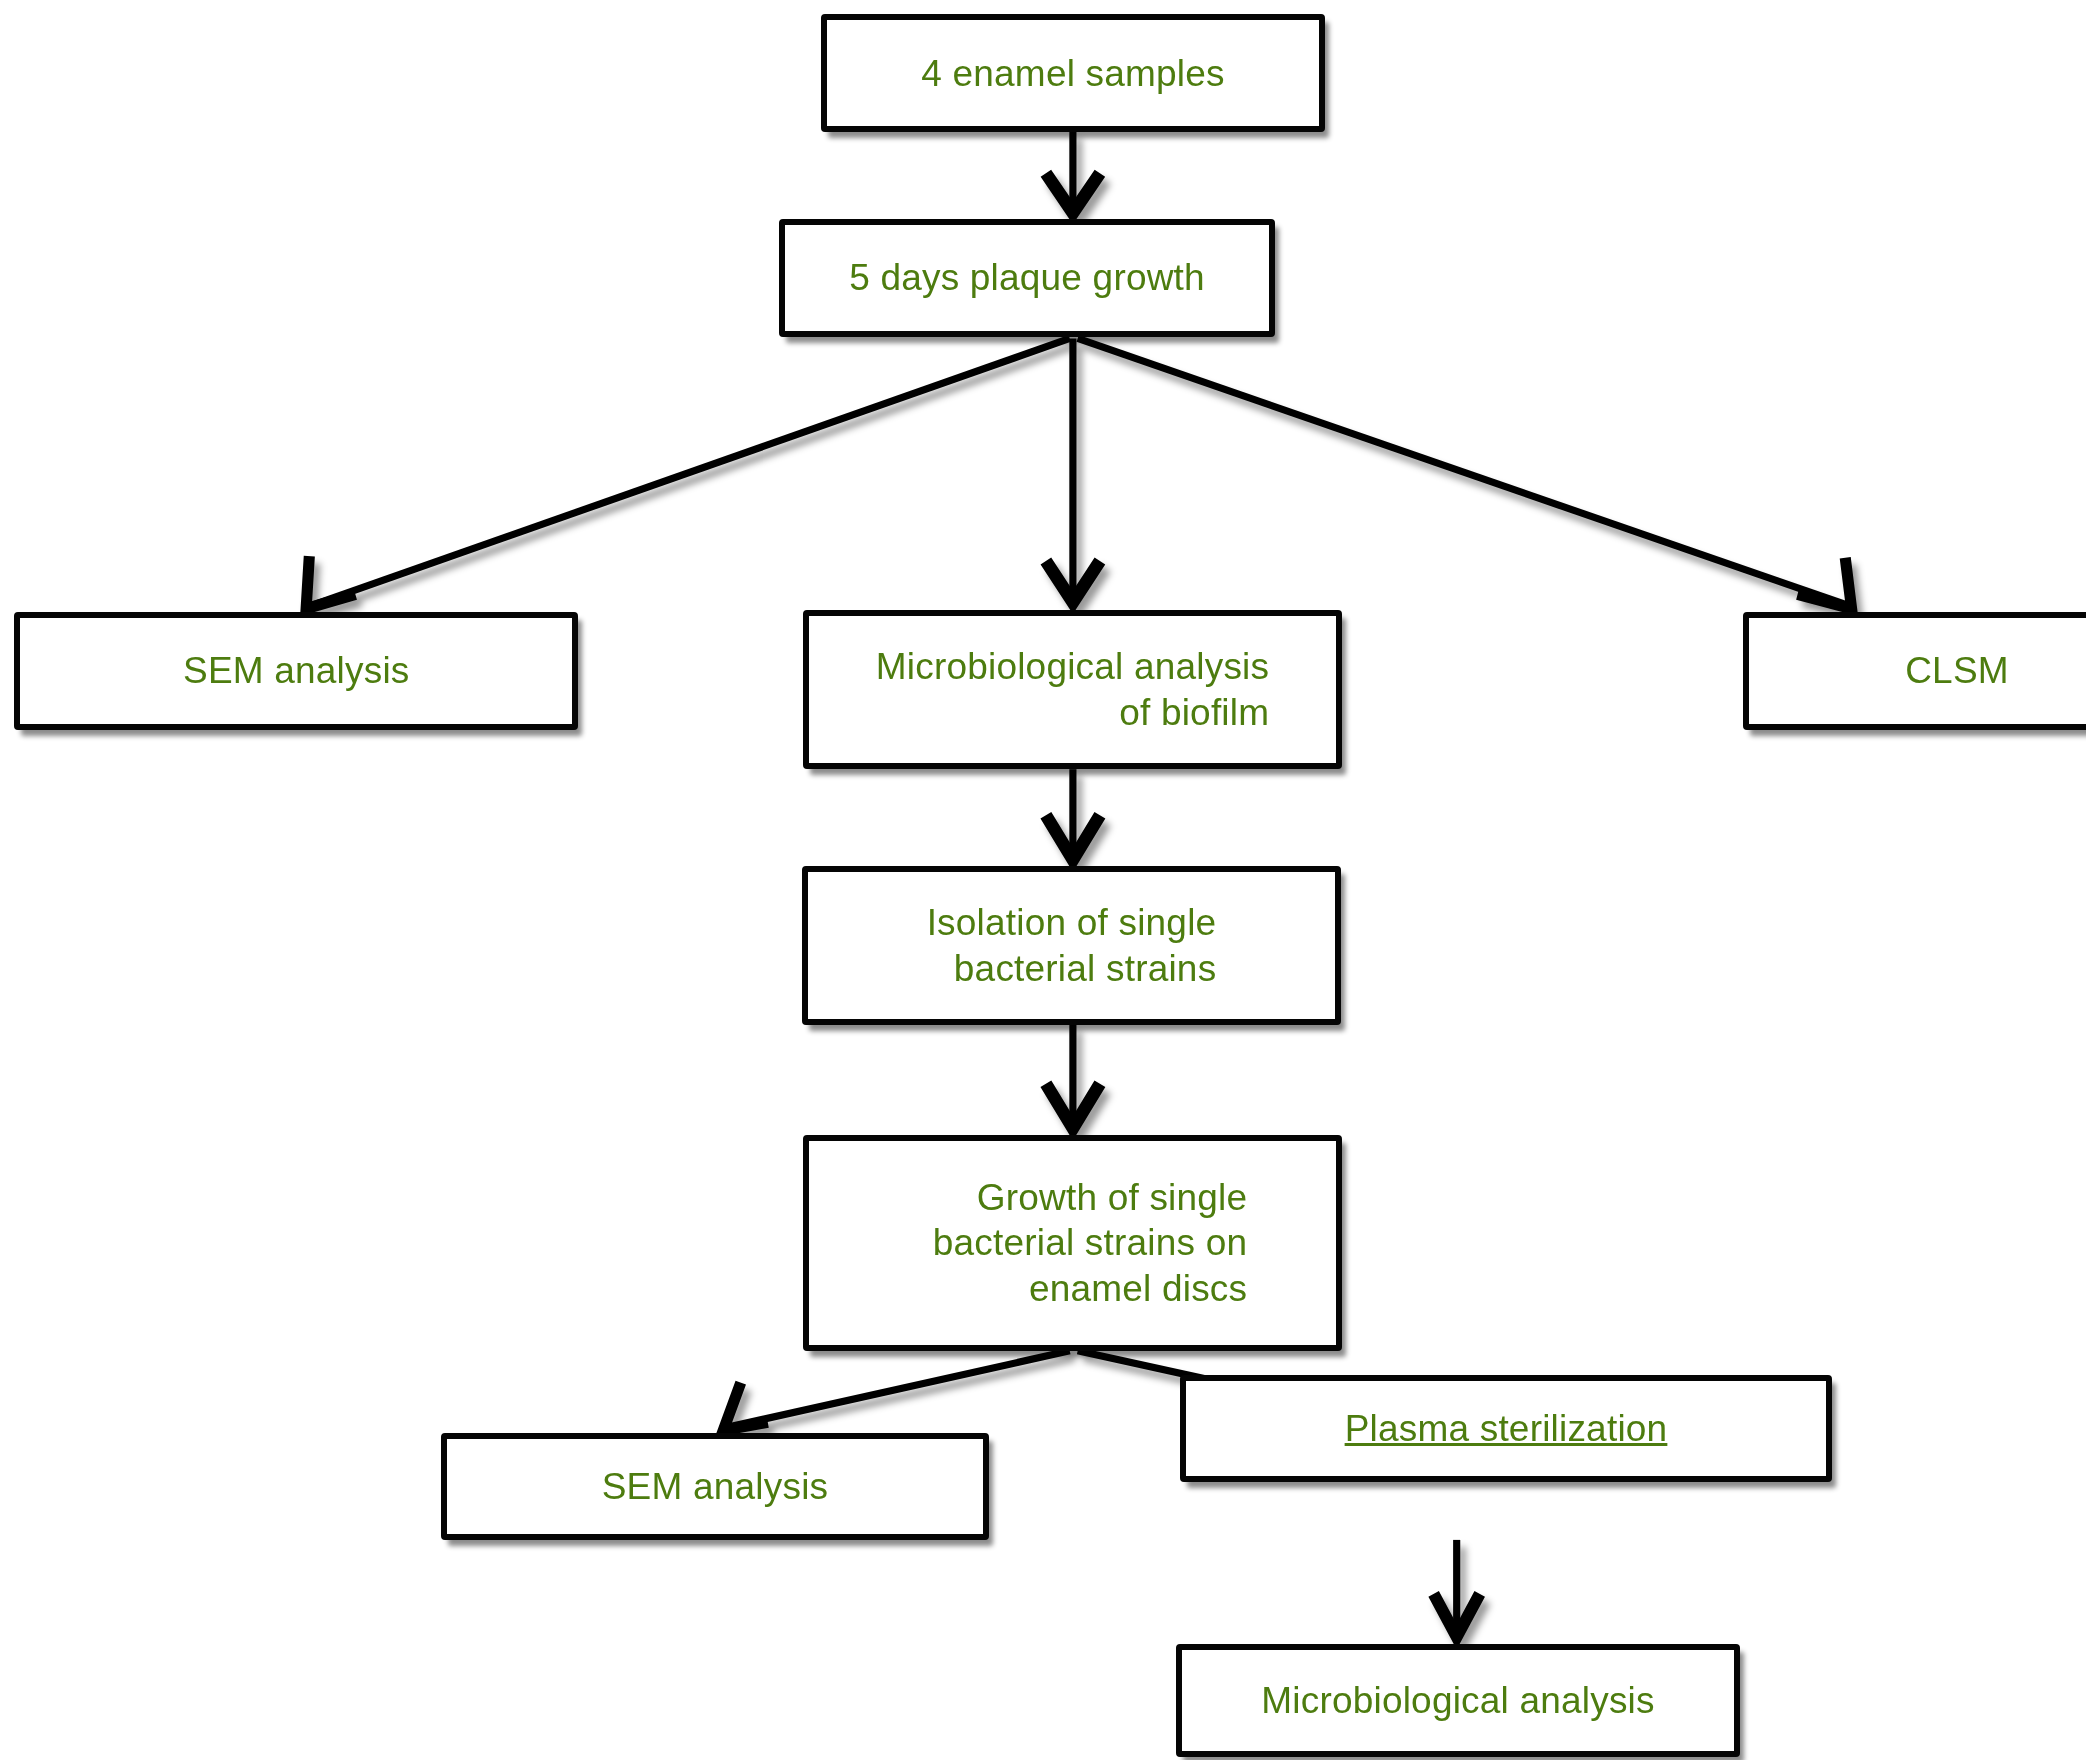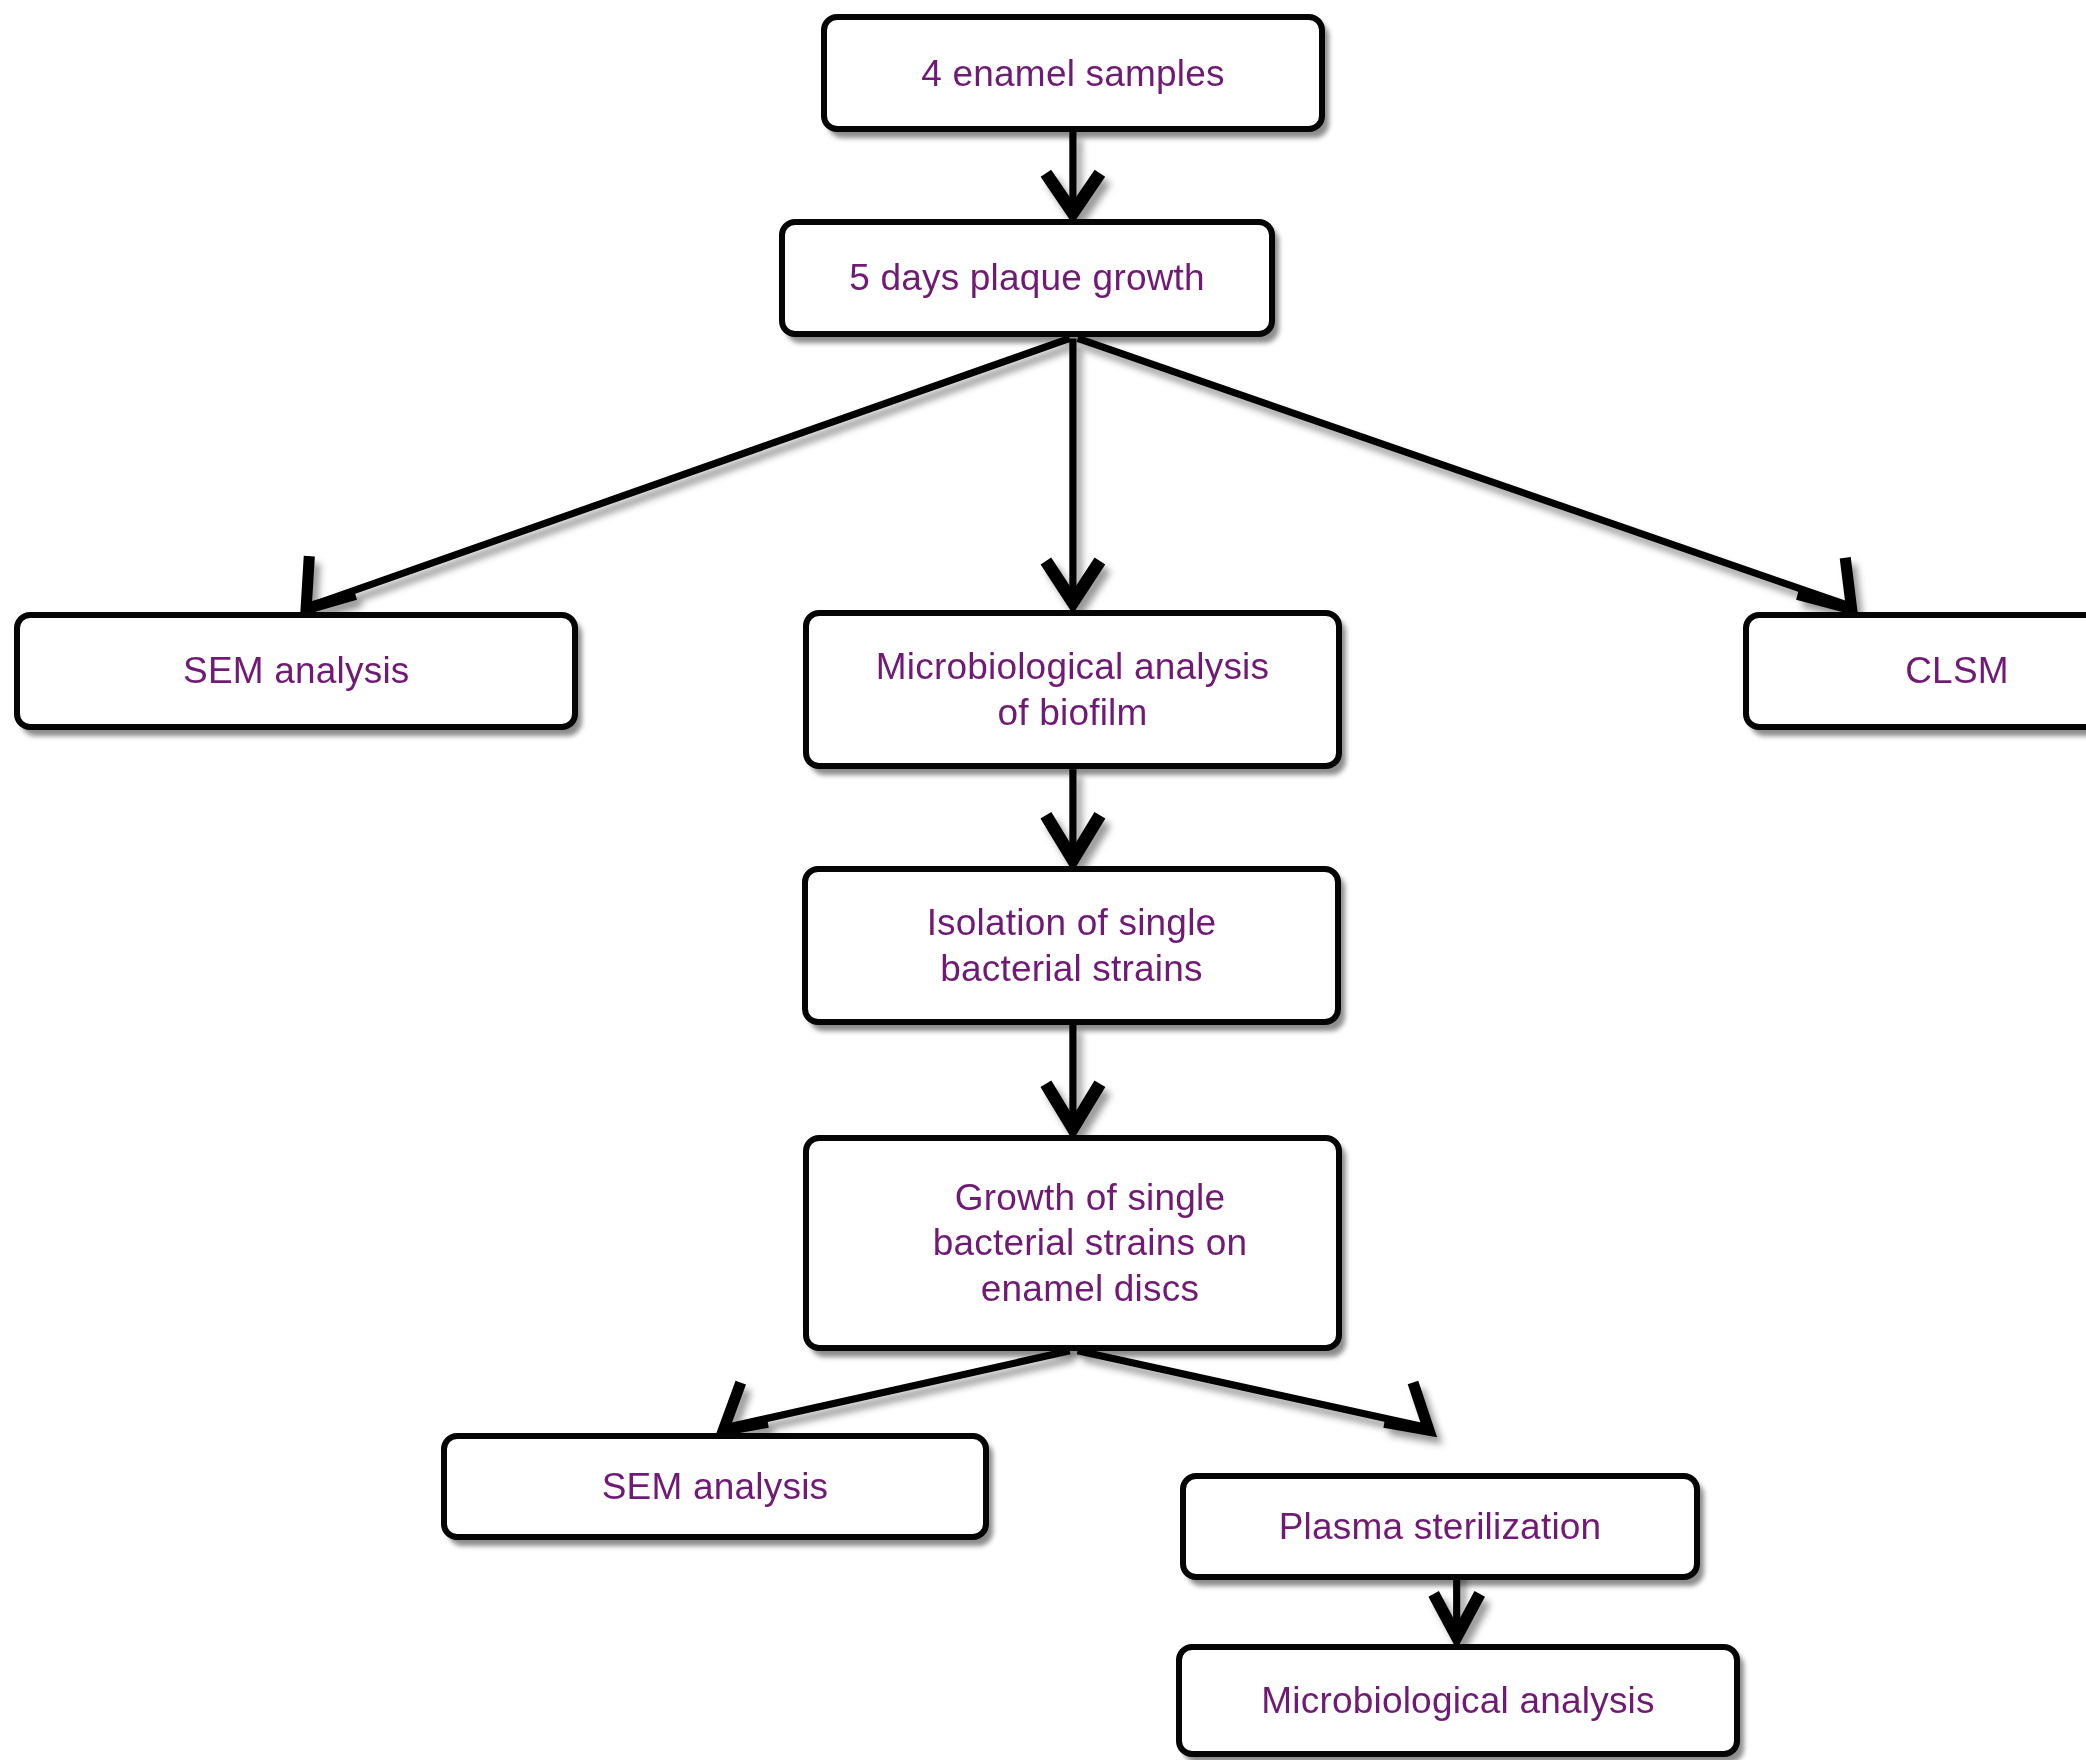--- a/index.html
+++ b/index.html
@@ -24,47 +24,47 @@
     top: 0;
     width: 2087px;
     height: 1760px;
     pointer-events: none;
   }
   .node {
     position: absolute;
     box-sizing: border-box;
     background: #ffffff;
     border: 6.4px solid #050505;
-    border-radius: 16px;
+    border-radius: 4px;
     display: flex;
     align-items: center;
     justify-content: center;
-    text-align: center;
-    color: #701a75;
+    text-align: right;
+    color: #4d7c0f;
     font-size: 37px;
     line-height: 1.22;
     letter-spacing: 0.2px;
     box-shadow: 5.6px 7.2px 4.8px -1.6px rgba(0,0,0,0.45);
     z-index: 2;
   }
   .node .label {
     display: block;
     padding: 0 11px;
     white-space: pre-line;
   }
   
   #n-enamel-samples      { left: 821px; top: 14.3px;   width: 504px;  height: 118px; }
   #n-plaque-growth       { left: 779px;  top: 219px;  width: 496px;  height: 118px; }
   #n-sem-analysis-top    { left: 14.3px;   top: 612px;  width: 564px;  height: 118px; }
   #n-clsm                { left: 1743px; top: 612px;  width: 428px;  height: 118px; }
   #n-micro-biofilm       { left: 803px; top: 610px;  width: 539px;  height: 159px; }
   #n-isolation           { left: 802px; top: 866px; width: 539px;  height: 159px; }
   #n-growth-discs        { left: 803px; top: 1135px; width: 539px;  height: 216px; padding-left: 35px; }
   #n-sem-analysis-bottom { left: 441px;  top: 1433px; width: 548px;  height: 107px; }
-  #n-plasma              { left: 1180px; top: 1473px; width: 520px;  height: 107px; }
+  #n-plasma              { left: 1180px; top: 1375px; width: 652px;  height: 107px; text-decoration: underline; }
   #n-micro-analysis      { left: 1176px; top: 1644px; width: 564px;  height: 113px; }
 </style>
 </head>
 <body>
 
 <div id="canvas">
 
   <svg id="edges" viewBox="0 0 2626 2215" xmlns="http://www.w3.org/2000/svg">
     <defs>
       <filter id="softshadow" x="-30%" y="-30%" width="180%" height="180%">

